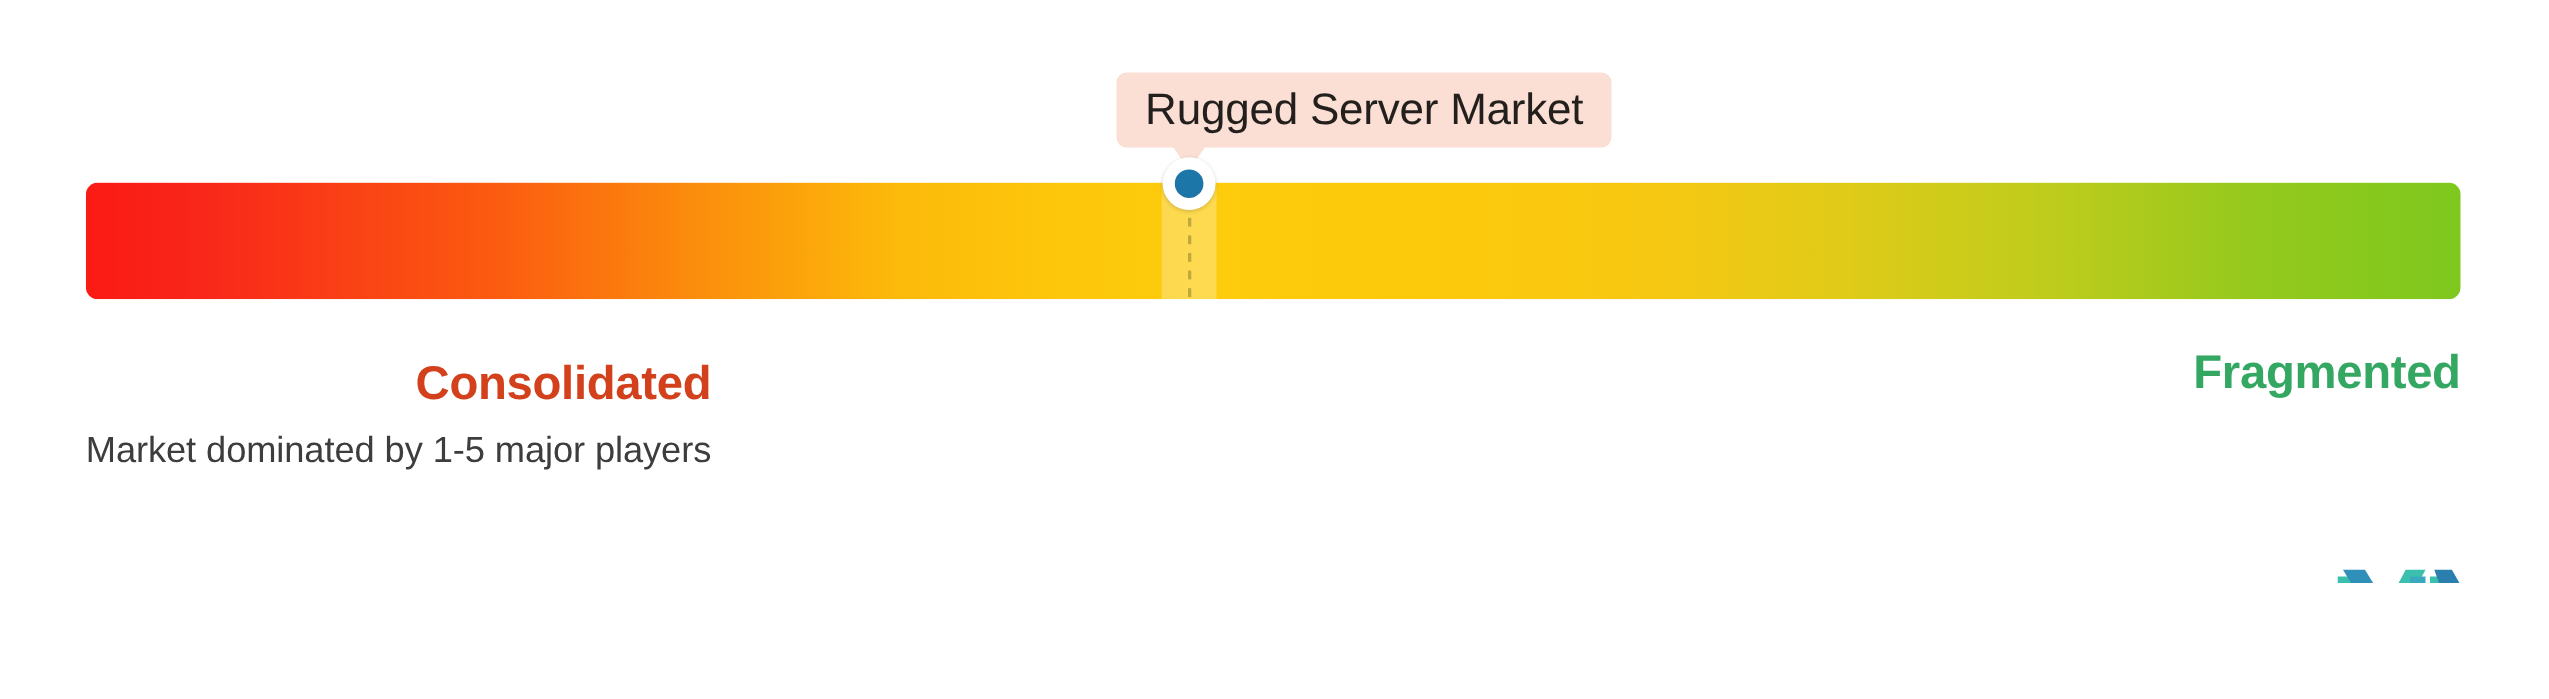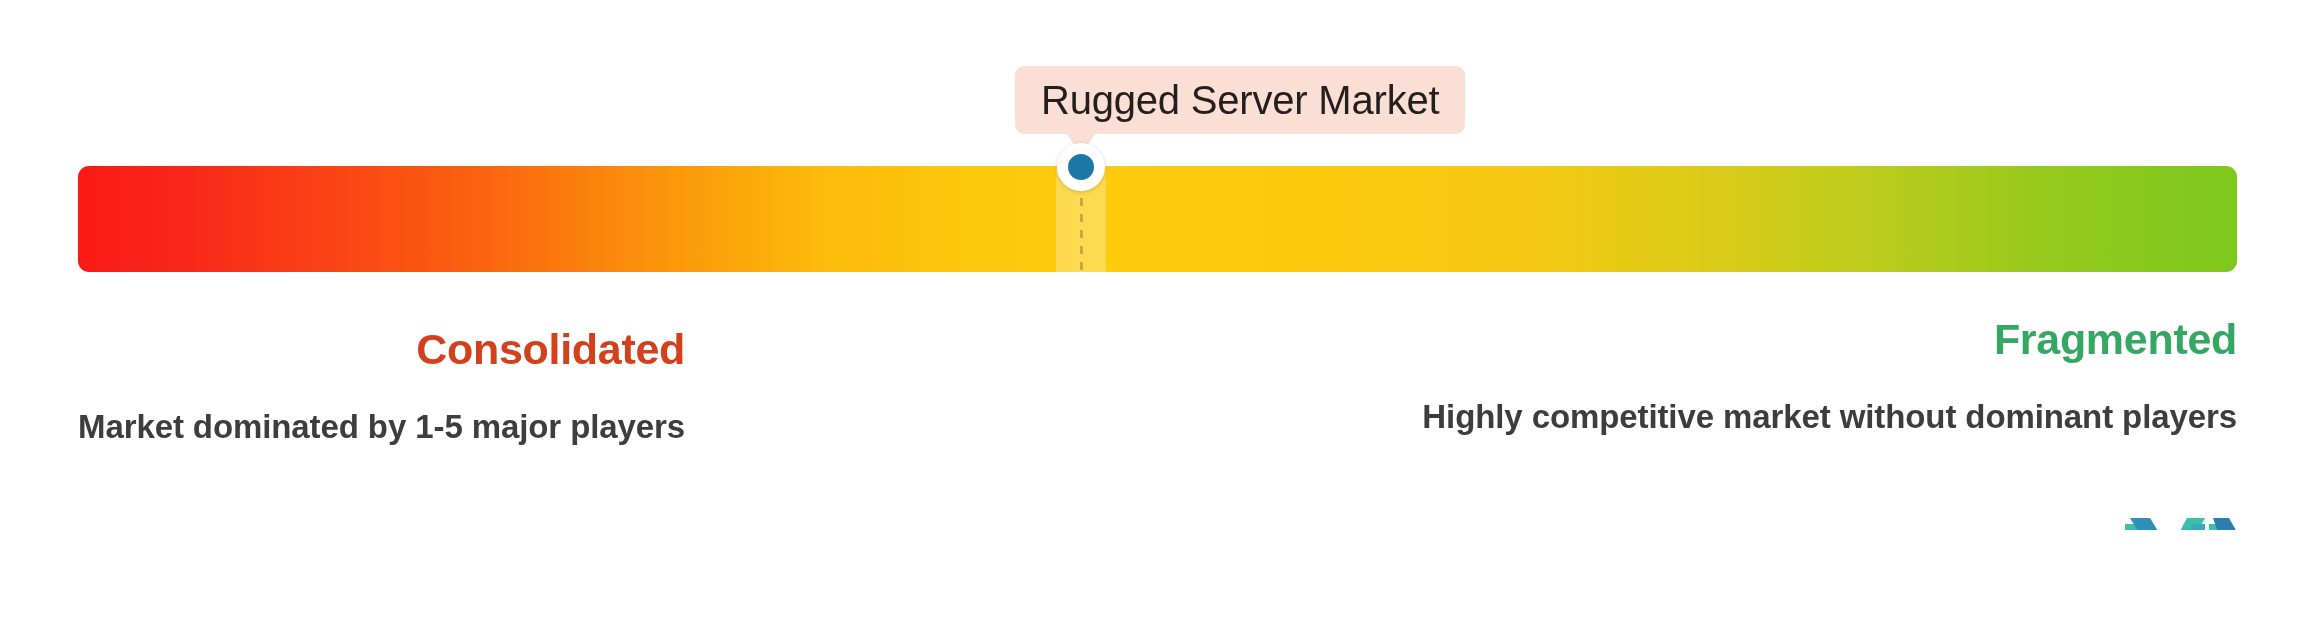--- a/index.html
+++ b/index.html
@@ -143,25 +143,25 @@
   .pole-title {
     font-size: 43px;
     line-height: 1.05;
     font-weight: 700;
     letter-spacing: -0.3px;
     margin: 0;
   }
   .pole-title.left  { color: #d2401c; }
   .pole-title.right { color: #34a863; }
   .pole-desc {
-    margin: 35px 0 0 0;
+    margin: 17px 0 0 0;
     font-size: 33px;
     line-height: 1.2;
     color: #3d3d3d;
-    font-weight: 700;
+    font-weight: 400;
     letter-spacing: -0.1px;
   }
 
   
   .source {
     position: absolute;
     left: 78px;
     top: 548px;
     font-size: 30px;
     line-height: 1.2;
@@ -196,21 +196,20 @@
     <div class="marker-core"></div>
   </div>
 
   <div class="pole-left">
     <div class="pole-title left">Consolidated</div>
     <div class="pole-desc">Market dominated by 1-5 major players</div>
   </div>
 
   <div class="pole-right">
     <div class="pole-title right">Fragmented</div>
-    <div class="pole-desc">Highly competitive market without dominant players</div>
   </div>
 
 
   <div class="logo">
     <svg viewBox="0 0 112 62" width="112" height="62" aria-hidden="true">
 
       <polygon points="0,8 14,8 14,54 0,54" fill="#3bc0ae"></polygon>
 
       <polygon points="5,2 25,2 57,54 37,54" fill="#2f8fb8"></polygon>
 

